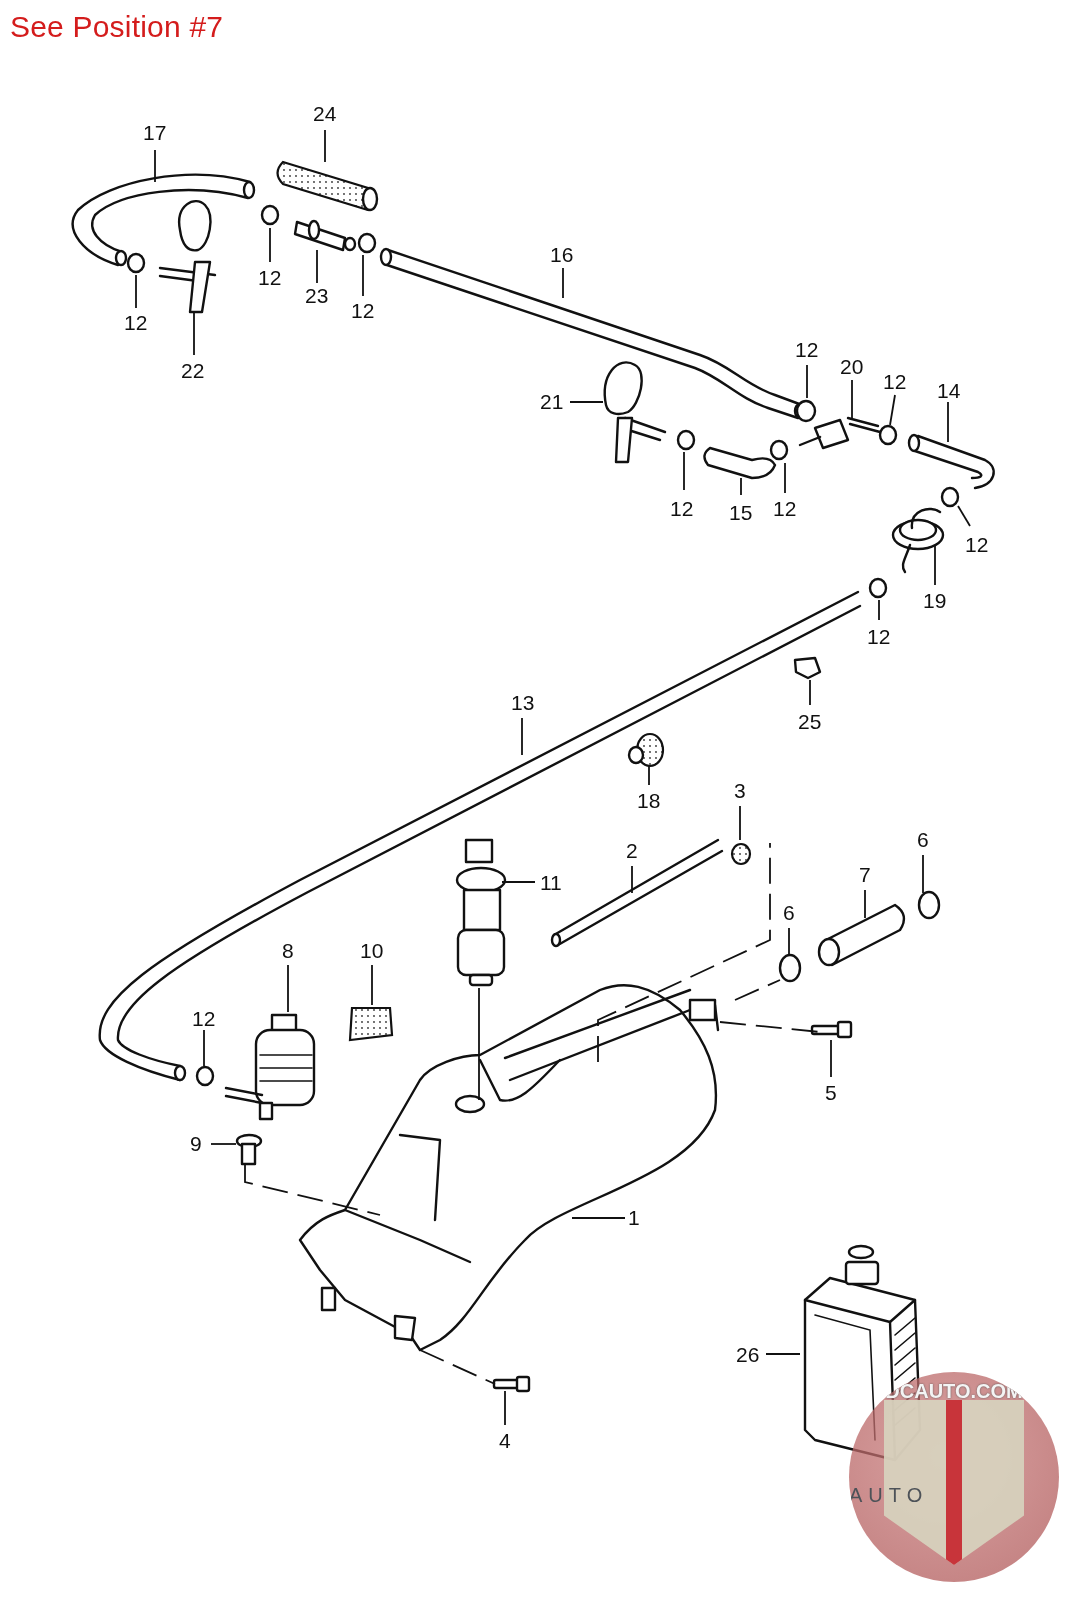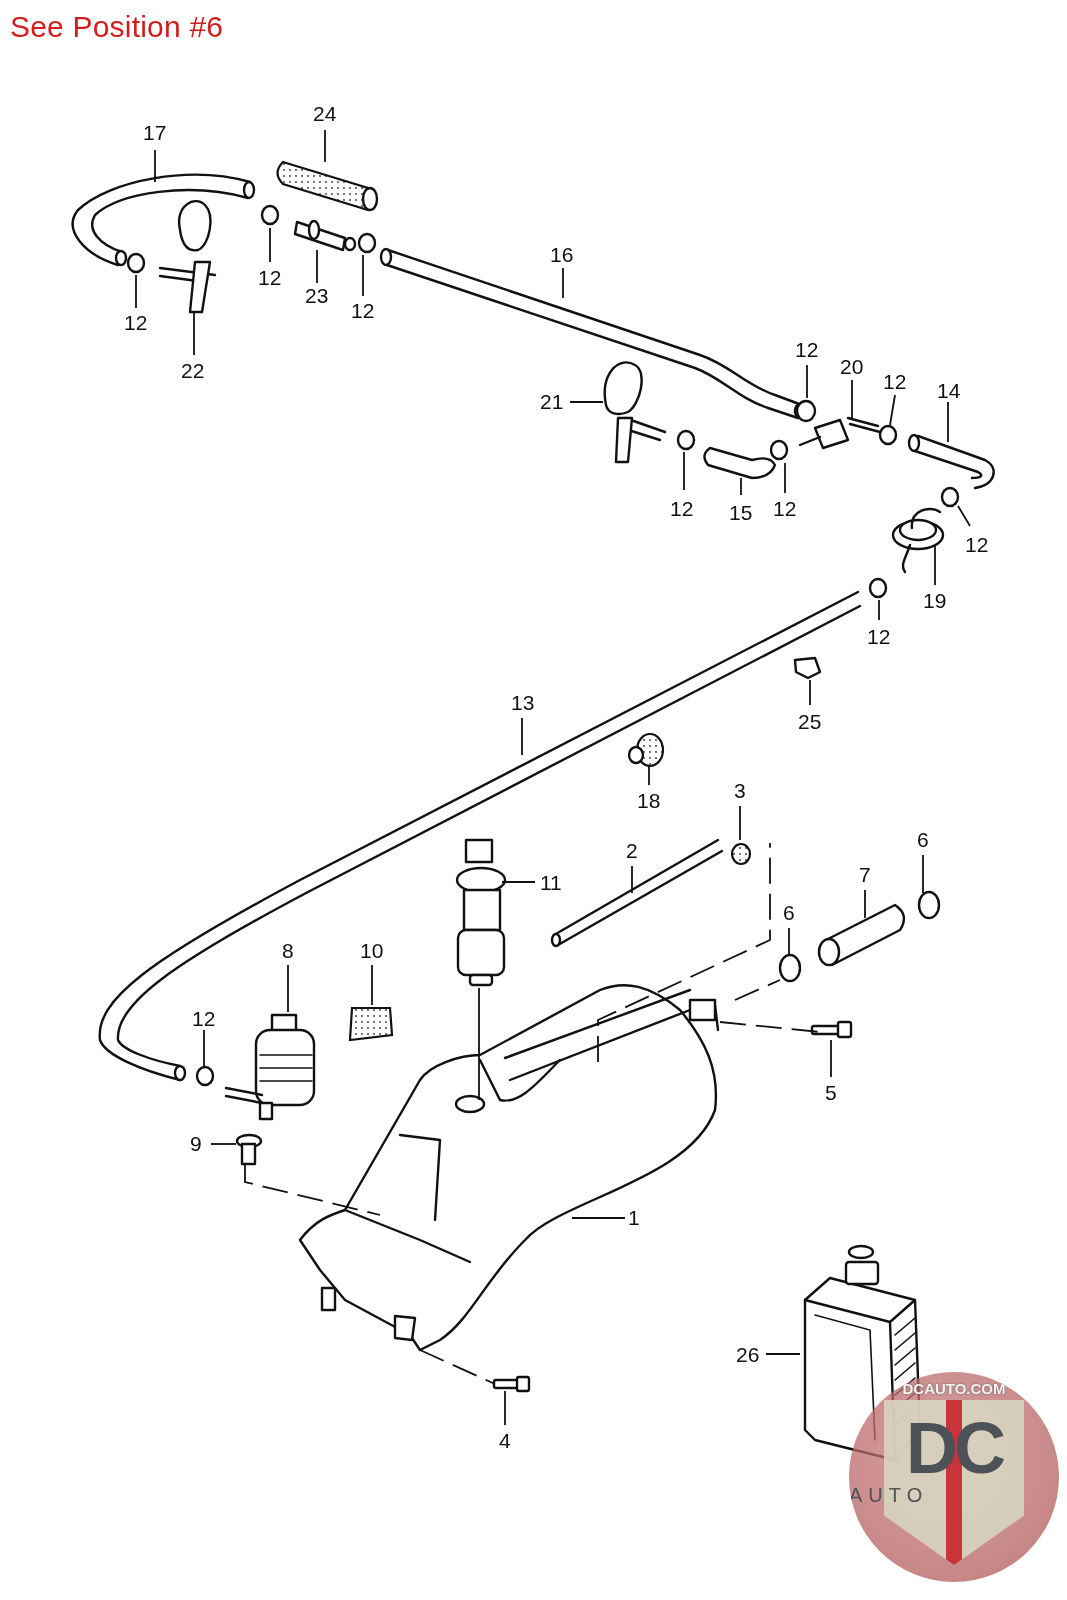--- a/index.html
+++ b/index.html
@@ -11,28 +11,28 @@
   .fillw { fill:#fff; stroke:#111; stroke-width:2.4; stroke-linejoin:round; }
   .dash { fill:none; stroke:#111; stroke-width:1.8; stroke-dasharray:26 10; }
   .leader { fill:none; stroke:#111; stroke-width:1.8; }
   .lbl { font-family:"Liberation Sans", sans-serif; font-size:21px; fill:#111; }
   .dots { fill:url(#dotpat); stroke:#111; stroke-width:2.2; }
   #watermark { position:absolute; left:849px; top:1372px; width:210px; height:210px; border-radius:50%;
     background:radial-gradient(circle at 45% 40%, rgba(205,130,130,0.75), rgba(170,80,80,0.75)); overflow:hidden; }
   #wm-shield { position:absolute; left:35px; top:28px; width:140px; height:165px; background:rgba(215,210,190,0.92);
     clip-path:polygon(0 0,100% 0,100% 70%,50% 100%,0 70%); }
   #wm-stripe { position:absolute; left:62px; top:0; width:16px; height:165px; background:#c8343a; }
-  #wm-url { position:absolute; left:0; right:0; top:8px; text-align:center; color:#f4f4f4; font-weight:bold; font-size:15px; font-family:"Liberation Sans", sans-serif; text-shadow:0 0 2px #555; }
+  #wm-url { position:absolute; left:0; right:0; top:8px; text-align:center; color:#f4f4f4; font-weight:bold; font-size:20px; font-family:"Liberation Sans", sans-serif; text-shadow:0 0 2px #555; }
   #wm-mark { position:absolute; left:0; right:0; top:40px; text-align:center; color:#4d5258; font-weight:bold; font-size:72px; font-family:"Liberation Sans", sans-serif; line-height:72px; letter-spacing:-4px; }
   #wm-sub { position:absolute; left:0; right:0; top:112px; text-align:left; color:#4d5258; font-size:20px; letter-spacing:6px; font-family:"Liberation Sans", sans-serif; }
 </style>
 </head>
 <body>
 
-<div id="header-note">See Position #6</div>
+<div id="header-note">See Position #7</div>
 
 <svg id="diagram" viewBox="0 0 1067 1600">
   <defs>
     <pattern id="dotpat" width="6" height="6" patternUnits="userSpaceOnUse">
       <rect width="6" height="6" fill="#fff"></rect>
       <circle cx="2" cy="2" r="0.9" fill="#333"></circle>
     </pattern>
   </defs>
 
   <g>
@@ -308,15 +308,14 @@
   <text class="lbl" x="825" y="1100">5</text>
   <text class="lbl" x="499" y="1448">4</text>
   <text class="lbl" x="736" y="1362">26</text>
 </svg>
 
 <div id="watermark">
   <div id="wm-shield">
       <div id="wm-stripe"></div>
     </div>
   <div id="wm-url">DCAUTO.COM</div>
-  <div id="wm-mark">DC</div>
   <div id="wm-sub">AUTO</div>
 </div>
 
 </body></html>

